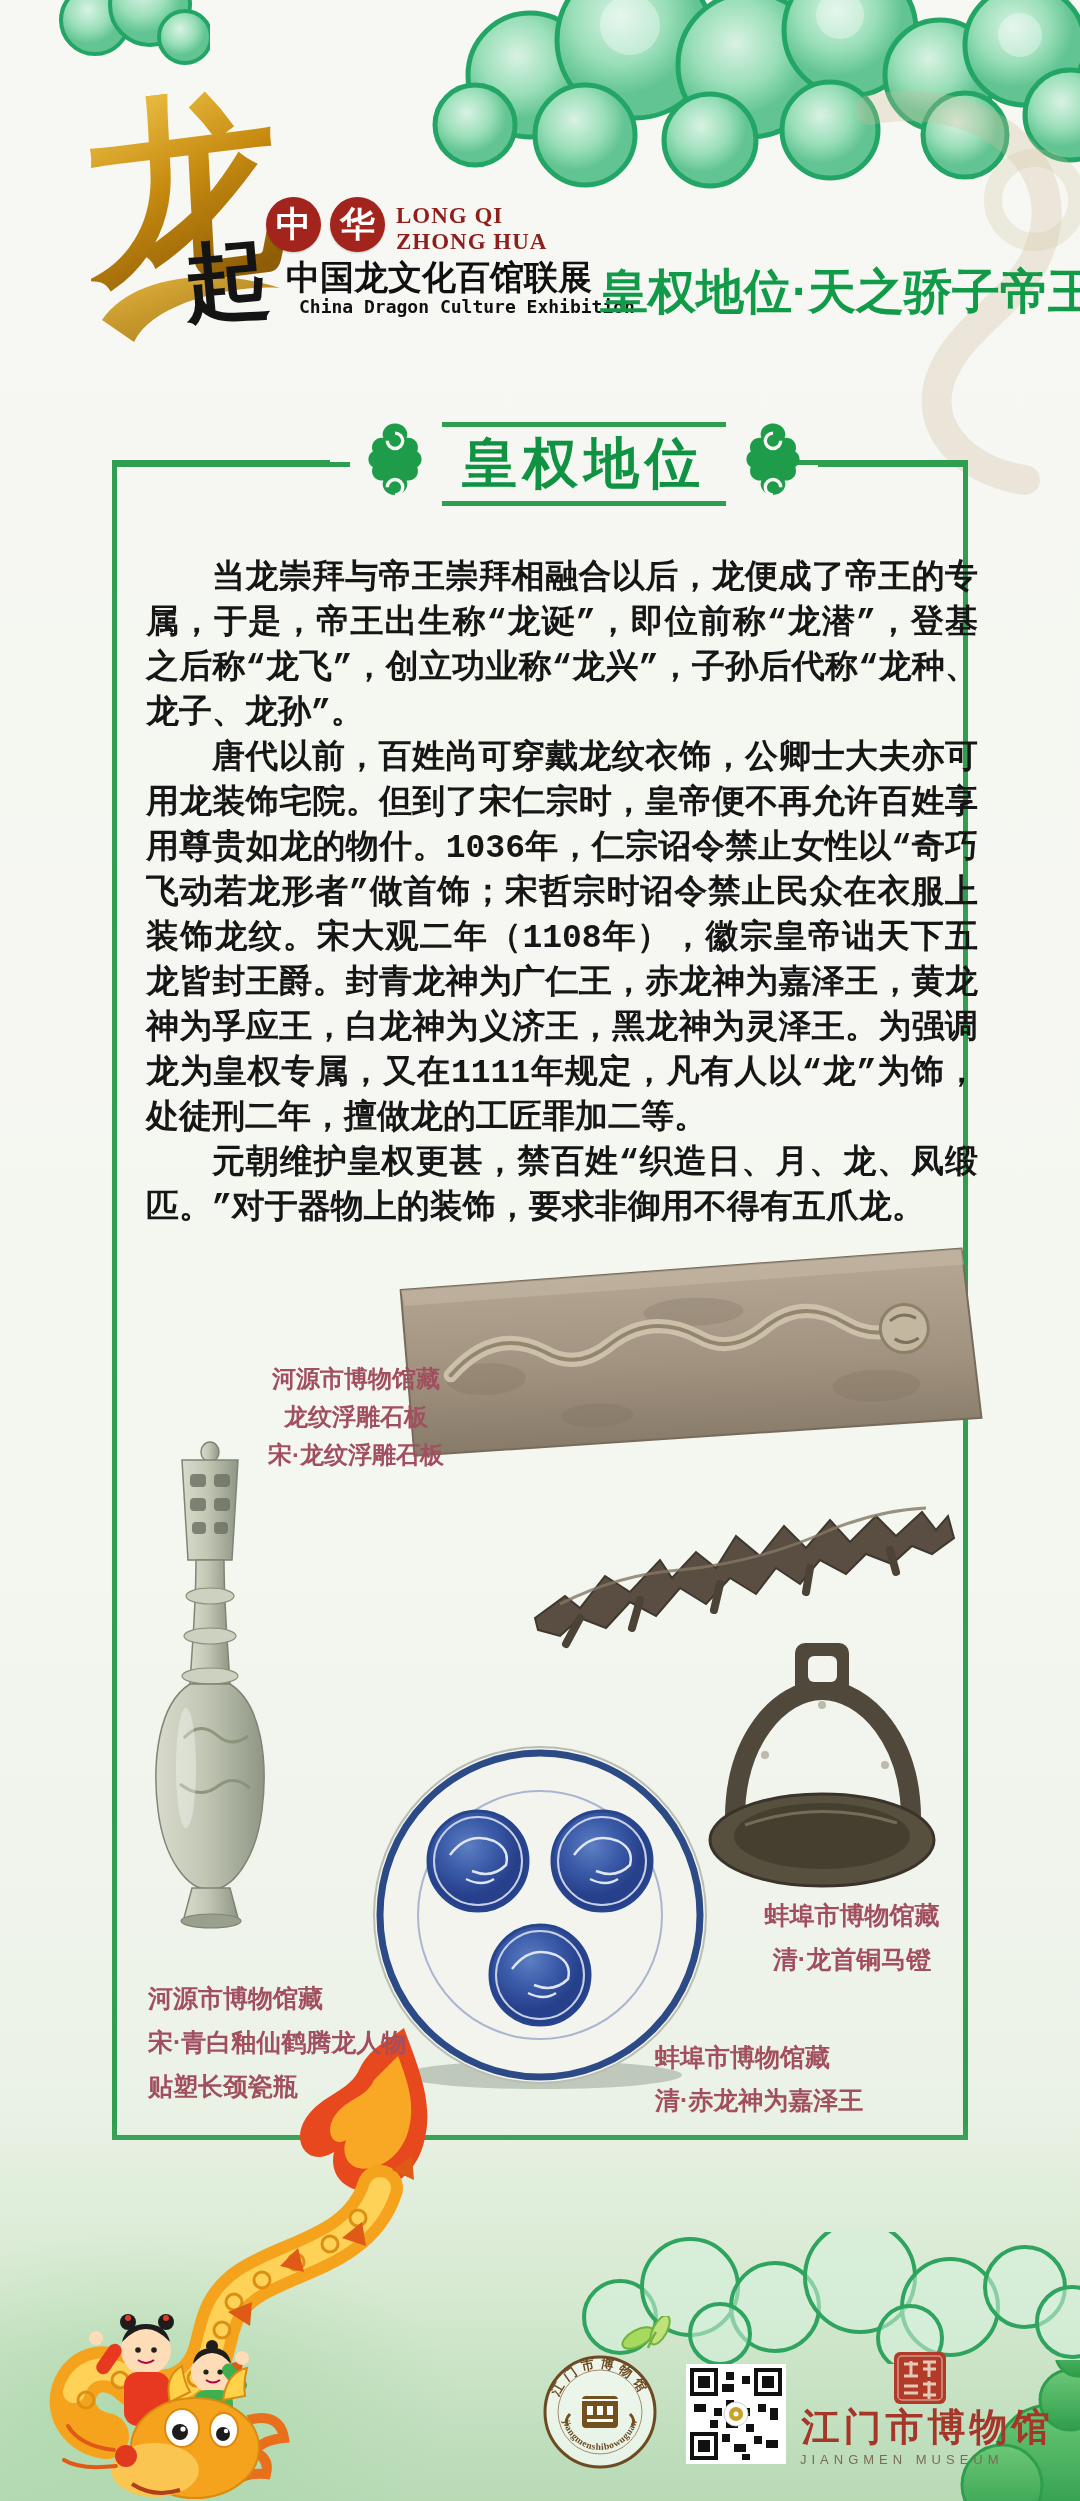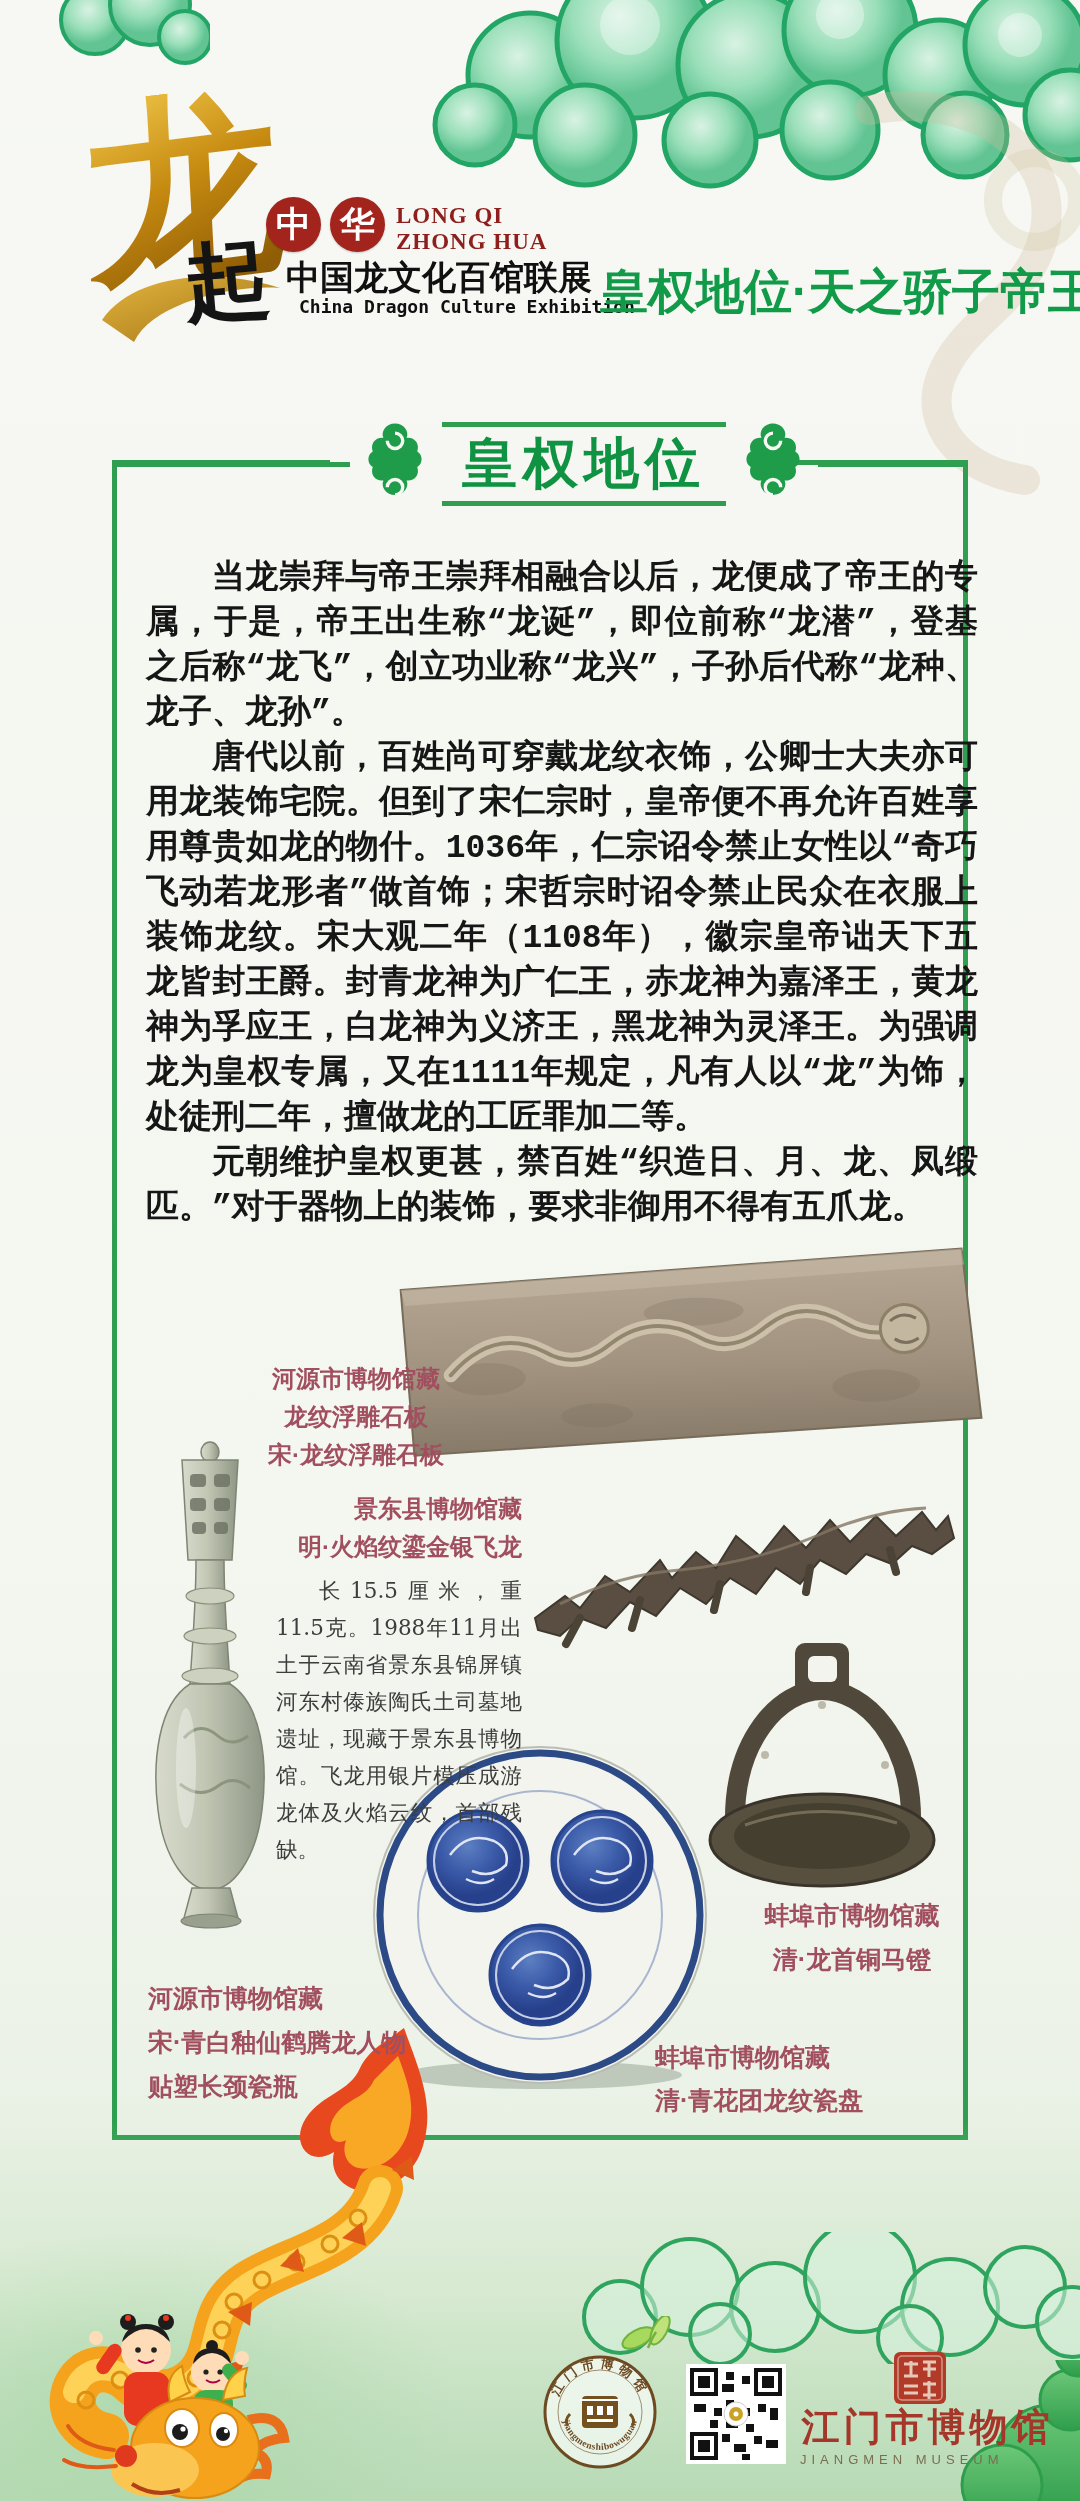--- a/index.html
+++ b/index.html
@@ -170,25 +170,20 @@
     <div>宋·龙纹浮雕石板</div>
   </div>
 
   <div class="abs" style="left:520px;top:1468px;width:440px;height:185px;z-index:2;">
     <svg width="440" height="185" viewBox="0 0 440 185">
       <path d="M15,150 L45,128 L60,140 L85,108 L110,124 L140,92 L152,110 L176,84 L196,100 L216,68 L240,88 L264,58 L286,80 L310,52 L330,74 L356,48 L376,68 L402,44 L416,62 L428,48 L434,70 L412,86 L392,78 L372,96 L346,86 L326,106 L300,92 L280,116 L256,100 L236,126 L210,110 L186,136 L160,120 L136,148 L110,134 L86,160 L60,150 L40,168 L18,162 Z" fill="#594e41" stroke="#3f382e" stroke-width="2"></path>
       <path d="M60,150 l-14,26 M120,132 l-8,28 M200,116 l-6,26 M290,100 l-4,24 M370,82 l6,22" stroke="#4c4337" stroke-width="8" stroke-linecap="round"></path>
       <path d="M40,136 q60,-30 120,-34 q80,-8 150,-40 q50,-20 96,-22" fill="none" stroke="#837763" stroke-width="3" opacity=".8"></path>
     </svg>
   </div>
-  <div class="abs fd-cap">
-    <div class="t">景东县博物馆藏</div>
-    <div class="t">明·火焰纹鎏金银飞龙</div>
-    <div class="desc">长15.5厘米，重11.5克。1988年11月出土于云南省景东县锦屏镇河东村傣族陶氏土司墓地遗址，现藏于景东县博物馆。飞龙用银片模压成游龙体及火焰云纹，首部残缺。</div>
-  </div>
 
   <div class="abs" style="left:140px;top:1438px;width:140px;height:505px;z-index:2;">
     <svg width="140" height="505" viewBox="0 0 140 505">
       <defs>
           <linearGradient id="celad" x1="0" y1="0" x2="1" y2="0">
             <stop offset="0%" stop-color="#d8dbcc"></stop>
             <stop offset="45%" stop-color="#c2c7b4"></stop>
             <stop offset="100%" stop-color="#8f9685"></stop>
           </linearGradient>
         </defs>
@@ -264,21 +259,21 @@
       </g>
       <g fill="none" stroke="#c6d0e4" stroke-width="2">
           <circle cx="108" cy="116" r="44"></circle>
           <circle cx="232" cy="116" r="44"></circle>
           <circle cx="170" cy="230" r="44"></circle>
         </g>
     </svg>
   </div>
   <div class="abs cap plate-cap">
     <div>蚌埠市博物馆藏</div>
-    <div>清·青花团龙纹瓷盘</div>
+    <div>清·赤龙神为嘉泽王</div>
   </div>
 
   <div class="abs bottom-wash"></div>
   <div class="abs bottom-blob"></div>
   <svg class="abs" style="left:560px;top:2232px;width:520px;height:132px;z-index:2;" viewBox="0 0 520 132">
     <g fill="rgba(214,240,220,.55)" stroke="#2fa45e" stroke-width="4">
       <circle cx="60" cy="85" r="36"></circle>
         <circle cx="130" cy="55" r="48"></circle>
         <circle cx="215" cy="75" r="44"></circle>
       <circle cx="300" cy="45" r="55"></circle>

